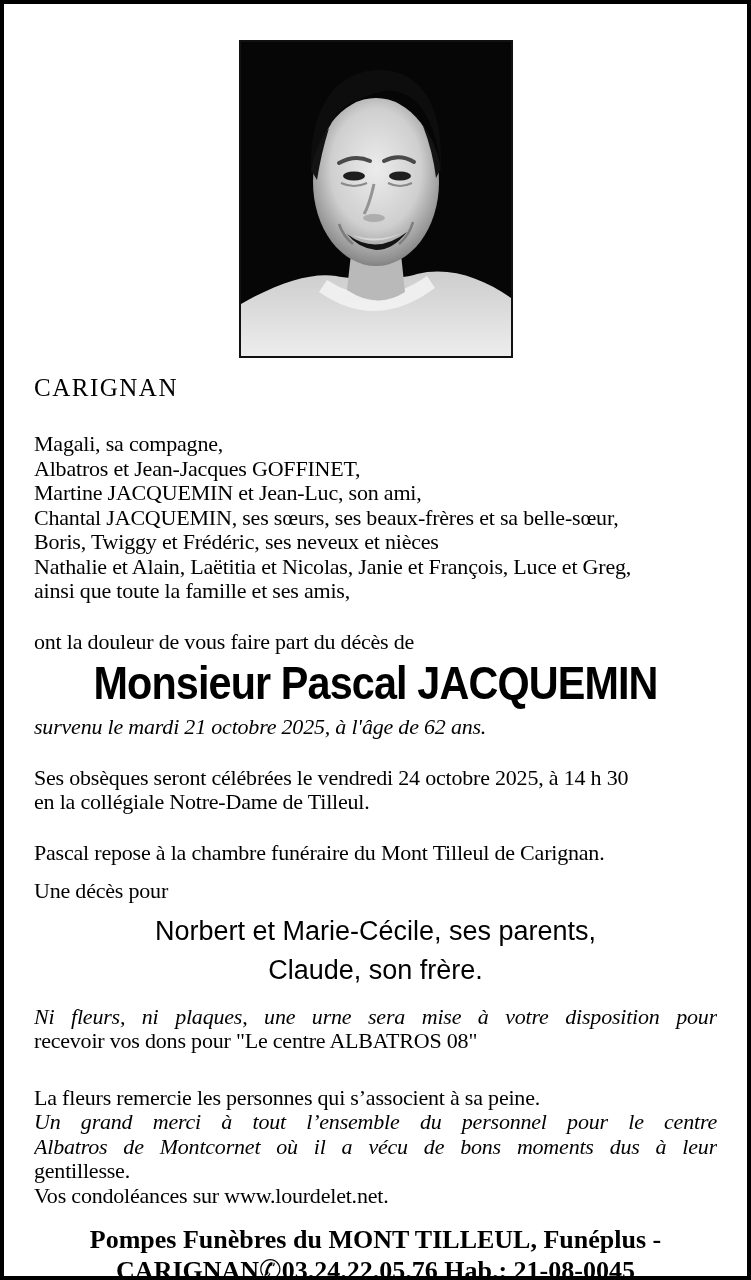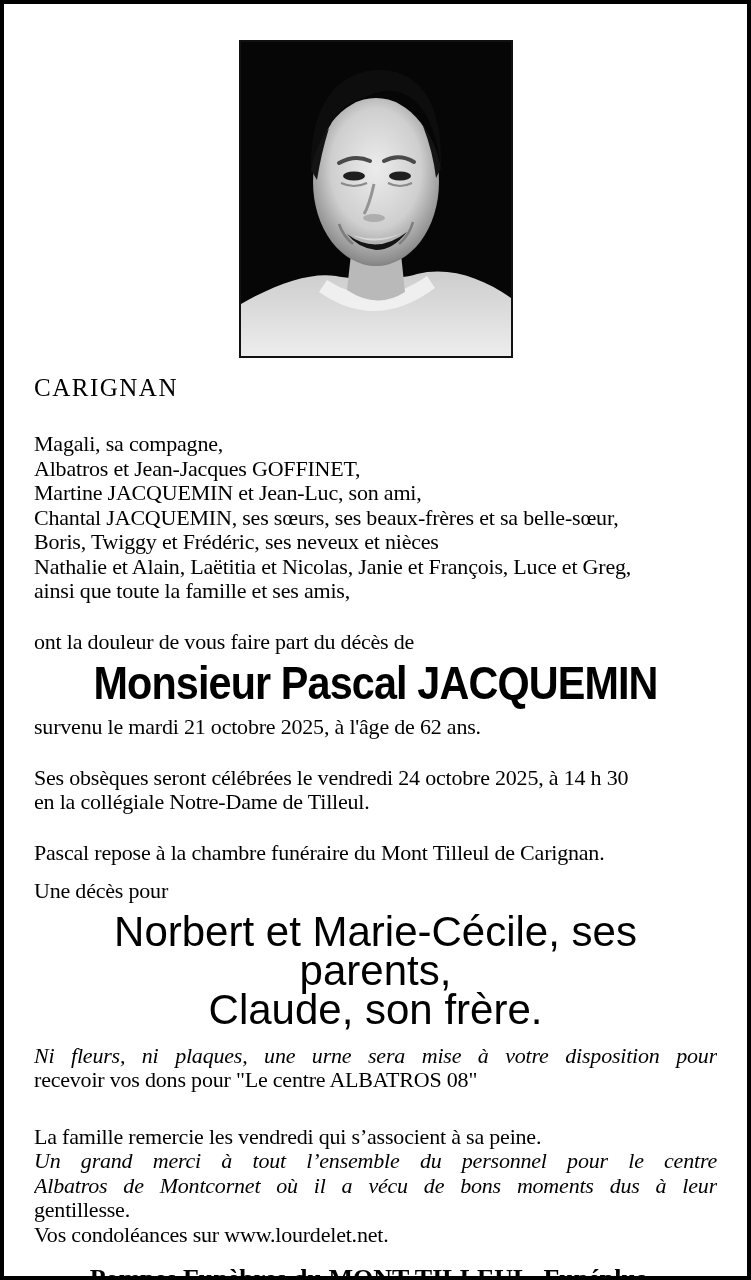--- a/index.html
+++ b/index.html
@@ -55,29 +55,29 @@
   .title-inner {
     display: inline-block;
     font-family: "Liberation Sans", sans-serif;
     font-weight: bold;
     font-size: 47px;
     letter-spacing: -1px;
     transform: scaleX(0.88);
     transform-origin: center;
     white-space: nowrap;
   }
-  .death   { margin-top: 5px; }
+  .death   { margin-top: 5px; font-style: italic; }
   .funeral { margin-top: 26px; }
   .repose  { margin-top: 26px; }
   .thought-intro { margin-top: 14px; }
   .thought {
     margin-top: 8px;
     text-align: center;
     font-family: "Liberation Sans", sans-serif;
-    font-size: 42px;
+    font-size: 27px;
     line-height: 39px;
   }
   .donation { margin-top: 15px; }
   .thanks   { margin-top: 32px; }
   .condolences { }
   .footer {
     margin-top: 16px;
     text-align: center;
     font-weight: bold;
     font-size: 26px;
@@ -169,21 +169,21 @@
   <div class="thought">
     <div>Norbert et Marie-Cécile, ses parents,</div>
     <div>Claude, son frère.</div>
   </div>
 
   <div class="donation">
     <div class="bodyline jline">Ni fleurs, ni plaques, une urne sera mise à votre disposition pour</div>
     <div class="bodyline">recevoir vos dons pour "Le centre ALBATROS 08"</div>
   </div>
 
-  <div class="bodyline thanks">La famille remercie les vendredi qui s’associent à sa peine.</div>
+  <div class="bodyline thanks">La fleurs remercie les personnes qui s’associent à sa peine.</div>
 
   <div>
     <div class="bodyline jline">Un grand merci à tout l’ensemble du personnel pour le centre</div>
     <div class="bodyline jline">Albatros de Montcornet où il a vécu de bons moments dus à leur</div>
     <div class="bodyline">gentillesse.</div>
   </div>
 
   <div class="bodyline condolences">Vos condoléances sur www.lourdelet.net.</div>
 
   <div class="footer">

